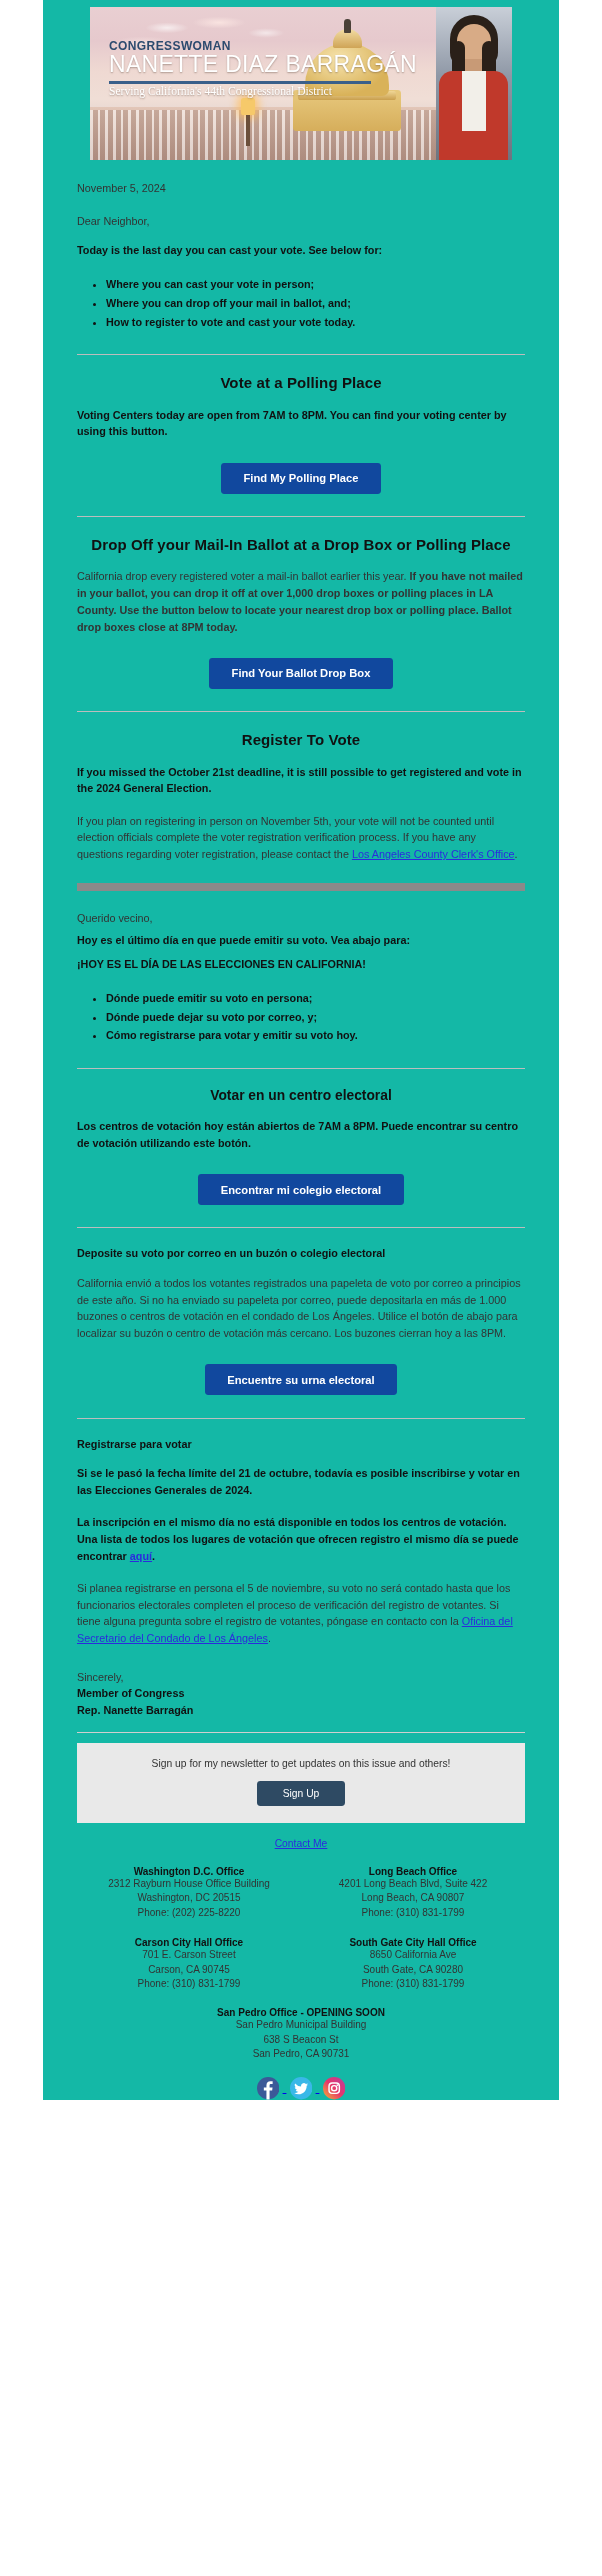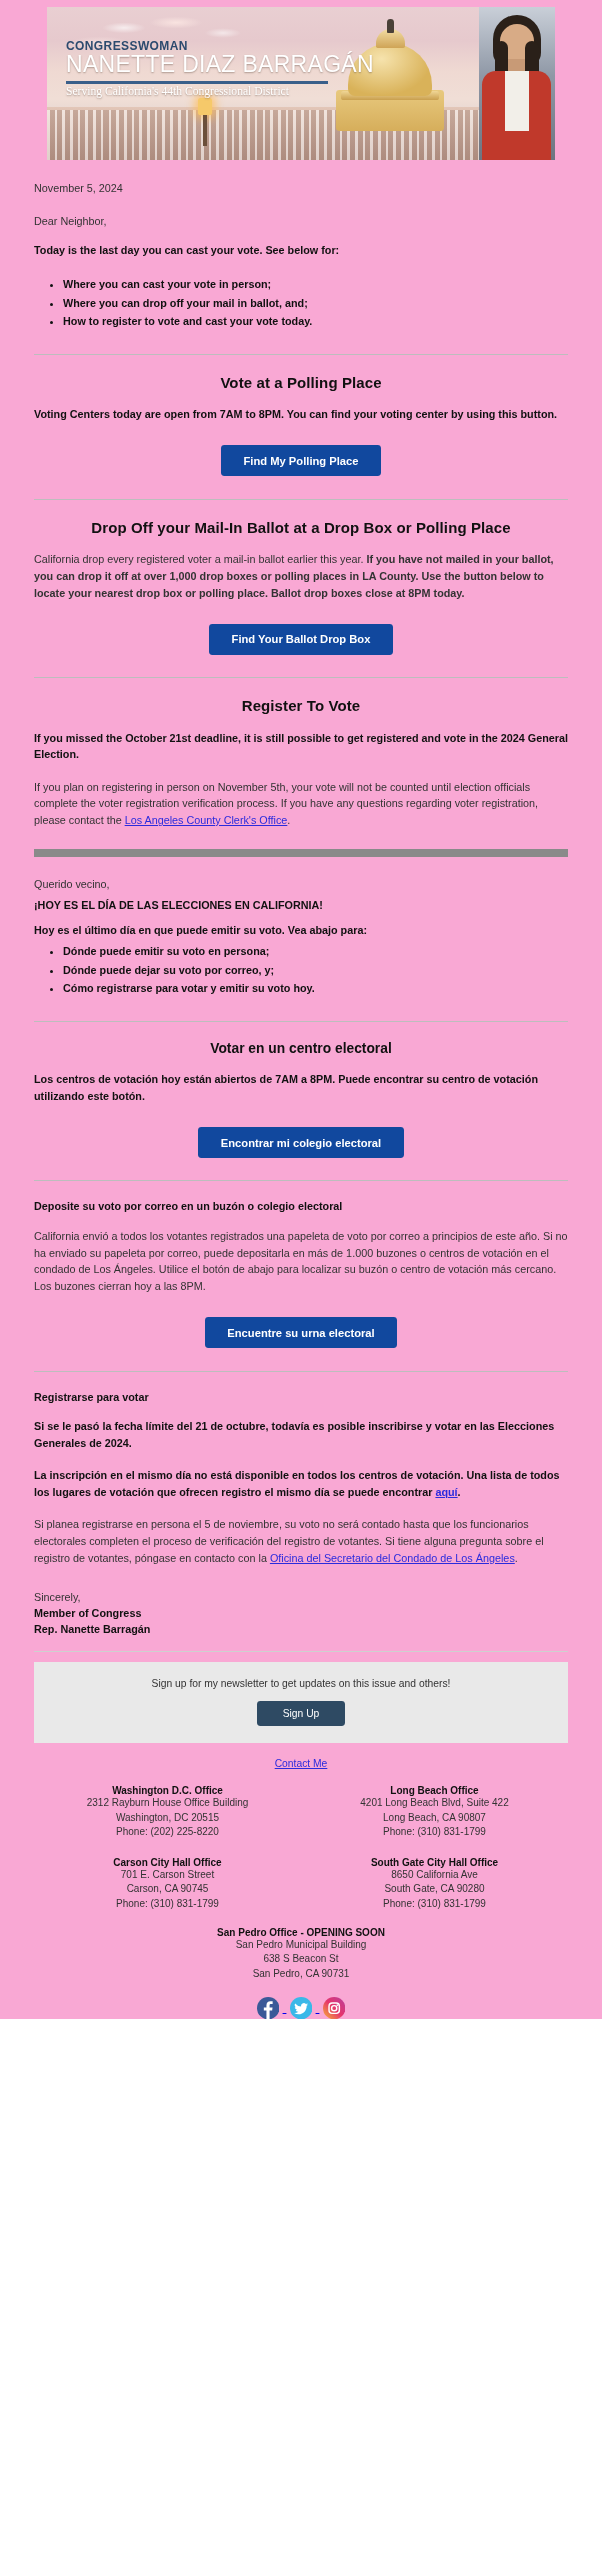--- a/index.html
+++ b/index.html
@@ -4,21 +4,21 @@
 <style>
   * { box-sizing: border-box; }
   html, body { margin:0; padding:0; }
   body {
     width: 602px;
     background: #ffffff;
     font-family: "Liberation Sans", sans-serif;
     color: #222222;
     -webkit-font-smoothing: antialiased;
   }
-  .email { width: 602px; margin: 0 auto; background:#f9a8d4; }
+  .email { width: 516px; margin: 0 auto; background:#14b8a6; }
 
   
   .banner-wrap { padding: 6.9px 47px 0 47px; }
   .banner {
     position: relative;
     width: 100%;
     height: 153px;
     overflow: hidden;
     background:
       linear-gradient(to bottom, #e9cfd2 0%, #e6c9cd 22%, #efd9d2 42%, #f0ded6 60%, #cfc3c0 100%);
@@ -110,21 +110,21 @@
   }
 
   
   .content { padding: 0 34px; }
   .date {
     font-size:10.8px; color:#333; margin:22.4px 0 0 0;
   }
   p.body { font-size:10.8px; line-height:1.55; color:#333; margin:15.5px 0; }
   p.body.bold { font-weight:bold; color:#111; }
   .salutation { font-size:10.8px; color:#333; margin:20.6px 0 0 0; }
-  ul.bullets { margin:3px 0 0 0; padding-left:29px; }
+  ul.bullets { margin:16px 0 0 0; padding-left:29px; }
   ul.bullets li { font-size:10.8px; line-height:1.75; font-weight:bold; color:#111; }
 
   hr.sep { border:none; border-top:0.9px solid #bdbdbd; margin:22.4px 0 0 0; }
   h2.section {
     text-align:center; font-size:15px; font-weight:bold; color:#111;
     margin:19px 0 0 0; letter-spacing:0.1px;
   }
   h3.section-es {
     text-align:left; font-size:10.8px; font-weight:bold; color:#111;
     margin:19px 0 0 0;
@@ -246,22 +246,22 @@
     </div>
 
     <hr class="sep">
     <h2 class="section">Register To Vote</h2>
     <p class="body bold">If you missed the October 21st deadline, it is still possible to get registered and vote in the 2024 General Election.</p>
     <p class="body"><span>If you plan on registering in person on November 5th, your vote will not be counted until election officials complete the voter registration verification process. If you have any questions regarding voter registration, please contact the </span><a class="link" href="#">Los Angeles County Clerk's Office</a><span>.</span></p>
 
     <div class="gray-divider"></div>
 
     <div class="salutation">Querido vecino,</div>
+    <p class="body bold" style="margin:8.6px 0 0 0">Hoy es el último día en que puede emitir su voto. Vea abajo para:</p>
     <p class="body bold" style="margin:6.9px 0 0 0">¡HOY ES EL DÍA DE LAS ELECCIONES EN CALIFORNIA!</p>
-    <p class="body bold" style="margin:8.6px 0 0 0">Hoy es el último día en que puede emitir su voto. Vea abajo para:</p>
     <ul class="bullets">
       <li>Dónde puede emitir su voto en persona;</li>
       <li>Dónde puede dejar su voto por correo, y;</li>
       <li>Cómo registrarse para votar y emitir su voto hoy.</li>
     </ul>
 
     <hr class="sep">
     <h2 class="section-es-center">Votar en un centro electoral</h2>
     <p class="body bold">Los centros de votación hoy están abiertos de 7AM a 8PM. Puede encontrar su centro de votación utilizando este botón.</p>
     <div class="btn-row">

